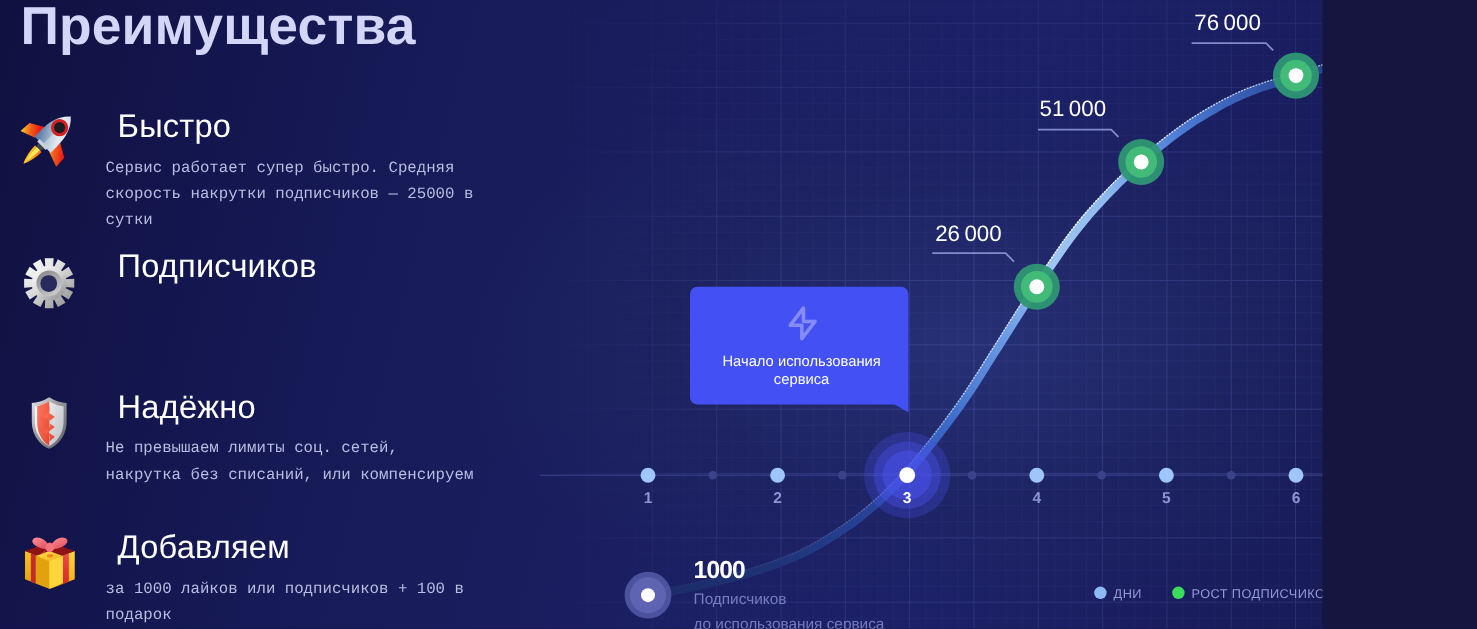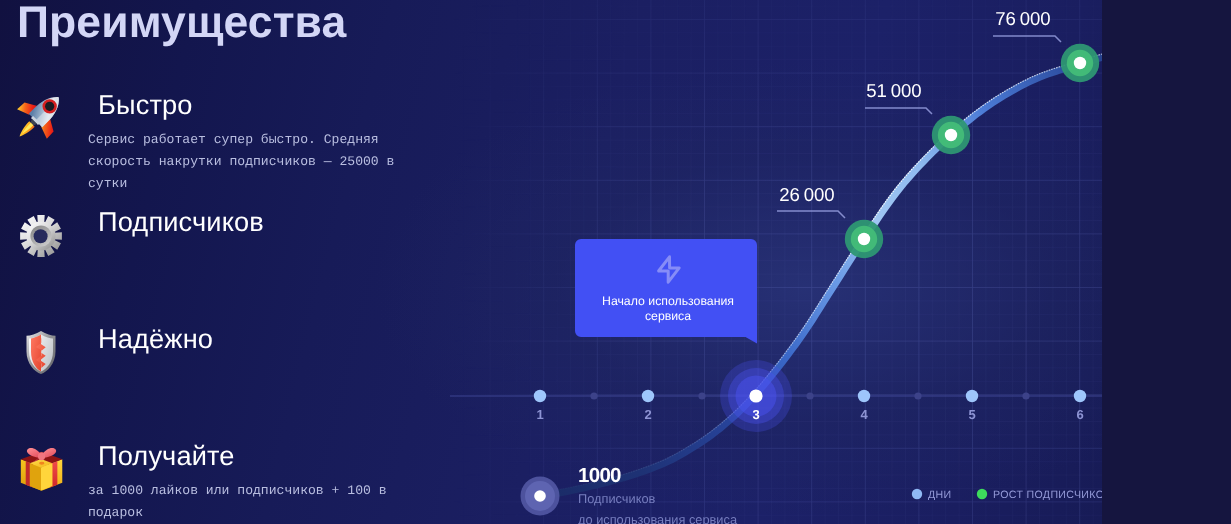--- a/index.html
+++ b/index.html
@@ -128,20 +128,22 @@
     </linearGradient>
   </defs>
   <path d="M24 3 C19 6.2 13.5 7.6 9.5 7.8 v15.6 c0 12.2 8.1 20.3 14.5 22.6 c6.4 -2.3 14.5 -10.4 14.5 -22.6 V7.8 c-4 -0.2 -9.5 -1.6 -14.5 -4.8 z" fill="url(#shRim)"></path>
   <path d="M24 6.4 C19.6 9.1 14.8 10.4 12 10.6 v12.8 c0 10.6 6.6 17.8 12 20.2 c5.4 -2.4 12 -9.6 12 -20.2 V10.6 c-2.8 -0.2 -7.6 -1.5 -12 -4.2 z" fill="url(#shWhite)"></path>
   <path d="M24 6.4 C20.6 8.5 16.7 9.9 14 10.4 v13 c0 10.6 5.2 17.4 10 19.9 V6.4 z" fill="url(#shRed)"></path>
   <path d="M24 9.5 v5.2 l-5.4 4.2 l5.4 3.4 v5.4 l-5.4 4.3 l5.4 3.4 v4.6 l4.4 -4.1 l-5.6 -3.6 l5.6 -4.5 l-5.6 -3.9 l5.6 -4.6 l-5.6 -3.8 z" fill="url(#shRed)" transform="translate(0.3,0)"></path>
 </svg>
       </div>
     <div class="feat-title">Надёжно</div>
     <div class="feat-desc">
+      <div>Не превышаем лимиты соц. сетей,</div>
+      <div>накрутка без списаний, или компенсируем</div>
     </div>
   </div>
 
   <div class="feature" style="top:448px">
     <div class="feat-icon" style="left:-1px;top:-3px">
         <svg viewBox="1.5 3 44 43" width="48" height="48">
   <defs>
     <linearGradient id="gfL" x1="0" y1="0" x2="0" y2="1">
       <stop offset="0" stop-color="#f5c41f"></stop>
               <stop offset="1" stop-color="#dc9d0a"></stop>
@@ -180,21 +182,21 @@
   <path d="M17.2 19.9 L24 22.4 L24 41.4 L17.2 38.6 Z" fill="#f0b317" opacity="0"></path>
 
   <path d="M24 12.3 C20.2 5.0 12.9 3.5 10.9 6.8 C9.0 10.0 15.3 13.2 21.2 14.2 Z" fill="url(#gfBow)"></path>
   <path d="M24 12.3 C27.8 5.0 35.1 3.5 37.1 6.8 C39.0 10.0 32.7 13.2 26.8 14.2 Z" fill="url(#gfBow)"></path>
   <path d="M21.5 13.8 C19.5 16.2 16.5 18.4 14 19.2 L19.5 17 Z" fill="#d24a58" opacity="0.8"></path>
   <ellipse cx="24" cy="12.8" rx="3.3" ry="3.6" fill="#f2757f"></ellipse>
 
   <ellipse cx="24.2" cy="19.2" rx="2.4" ry="1.3" fill="#f07c1c" opacity="0.9"></ellipse>
 </svg>
       </div>
-    <div class="feat-title">Получайте</div>
+    <div class="feat-title">Добавляем</div>
     <div class="feat-desc">
       <div>за 1000 лайков или подписчиков + 100 в подарок</div>
     </div>
   </div>
 
   <svg class="chart" width="1231" height="524" viewBox="0 0 1231 524">
     <defs>
       <pattern id="gridMinor" x="972" y="287" width="13.4" height="13.4" patternUnits="userSpaceOnUse">
         <path d="M13.4 0 L0 0 L0 13.4" fill="none" stroke="#6168c4" stroke-opacity="0.13" stroke-width="1"></path>
       </pattern>

